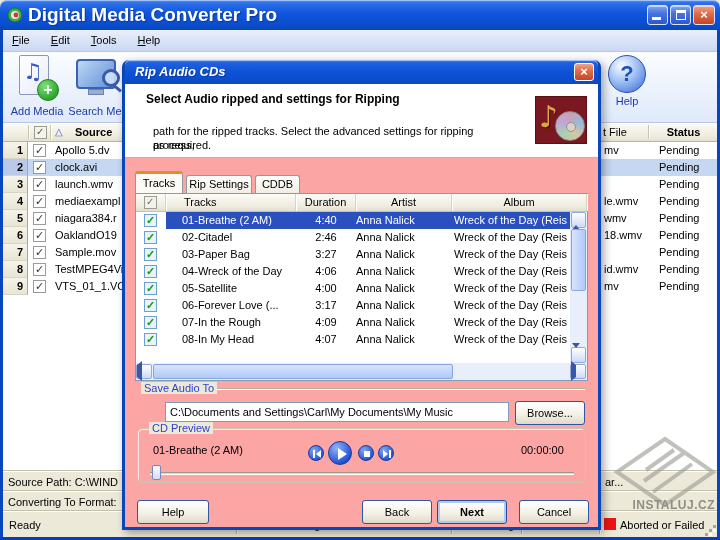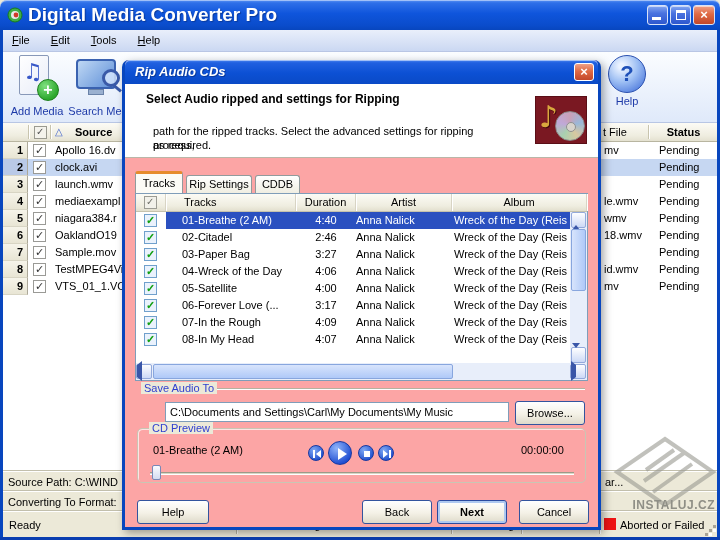--- a/index.html
+++ b/index.html
@@ -204,21 +204,21 @@
   <span class="sort-tri">△</span>
   <span class="hsrc">Source</span>
   <span class="hfile">t File</span>
   <span class="hsep" style="left:645px"></span>
   <span class="hstat">Status</span>
 </div>
 
 <div class="mrow" style="top:142px">
   <span class="mnum">1</span>
     <span class="mchk"></span>
-  <span class="msrc">Apollo 16.dv</span>
+  <span class="msrc">Apollo 5.dv</span>
   <span class="mout">mv</span>
   <span class="mstat">Pending</span>
 </div>
 <div class="mrow hl" style="top:159px">
   <span class="mnum">2</span>
     <span class="mchk"></span>
   <span class="msrc">clock.avi</span>
   <span class="mout"></span>
   <span class="mstat">Pending</span>
 </div>

